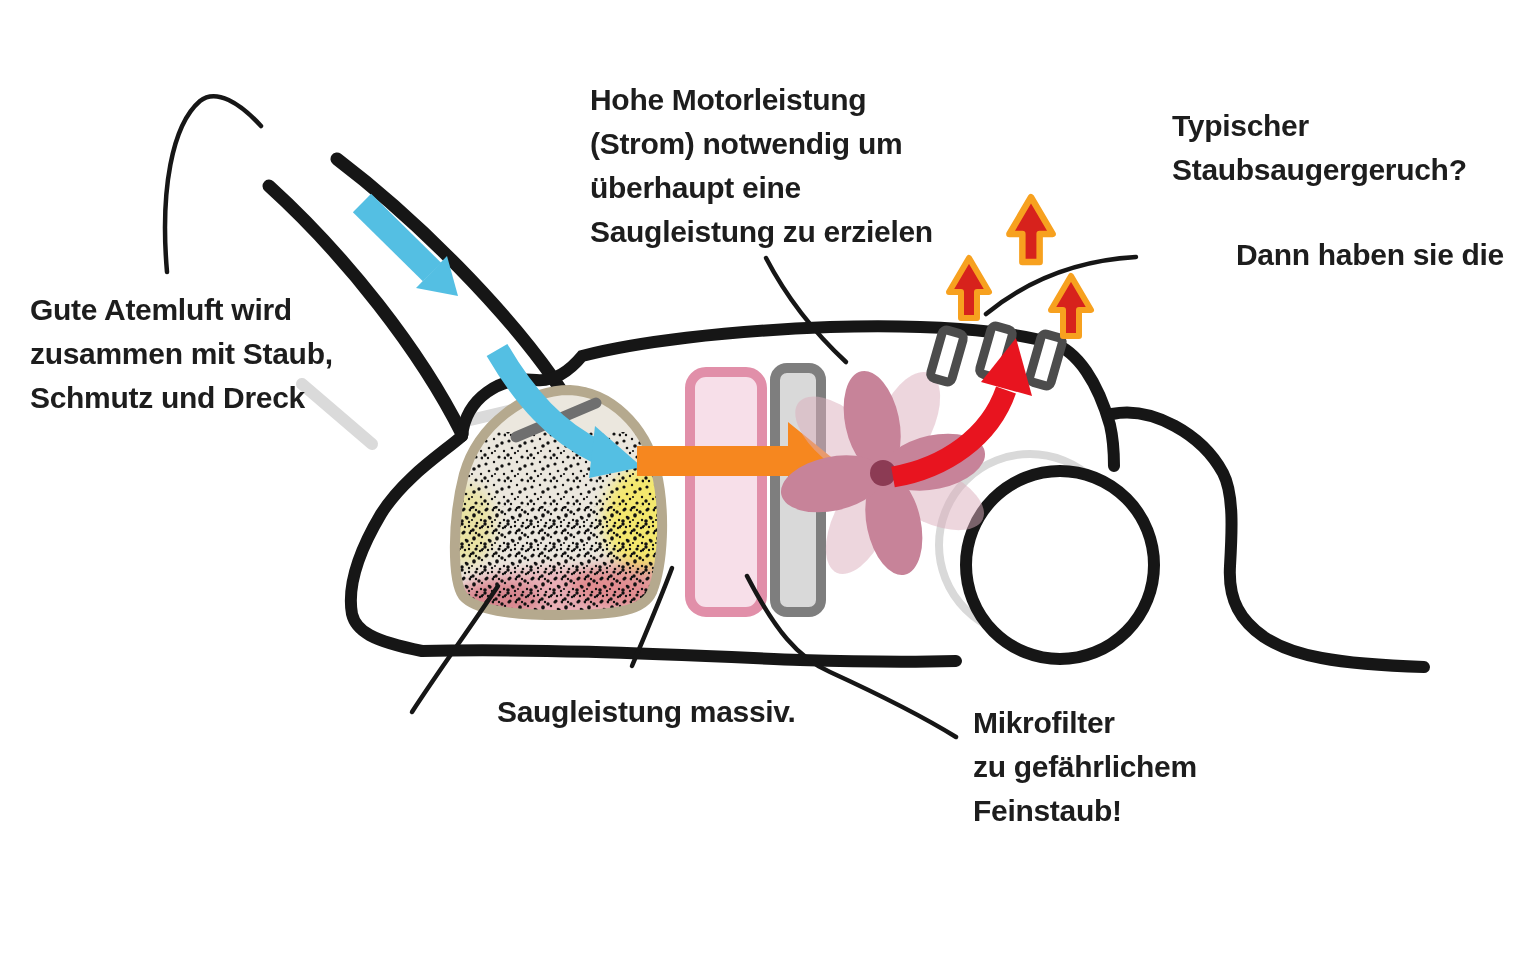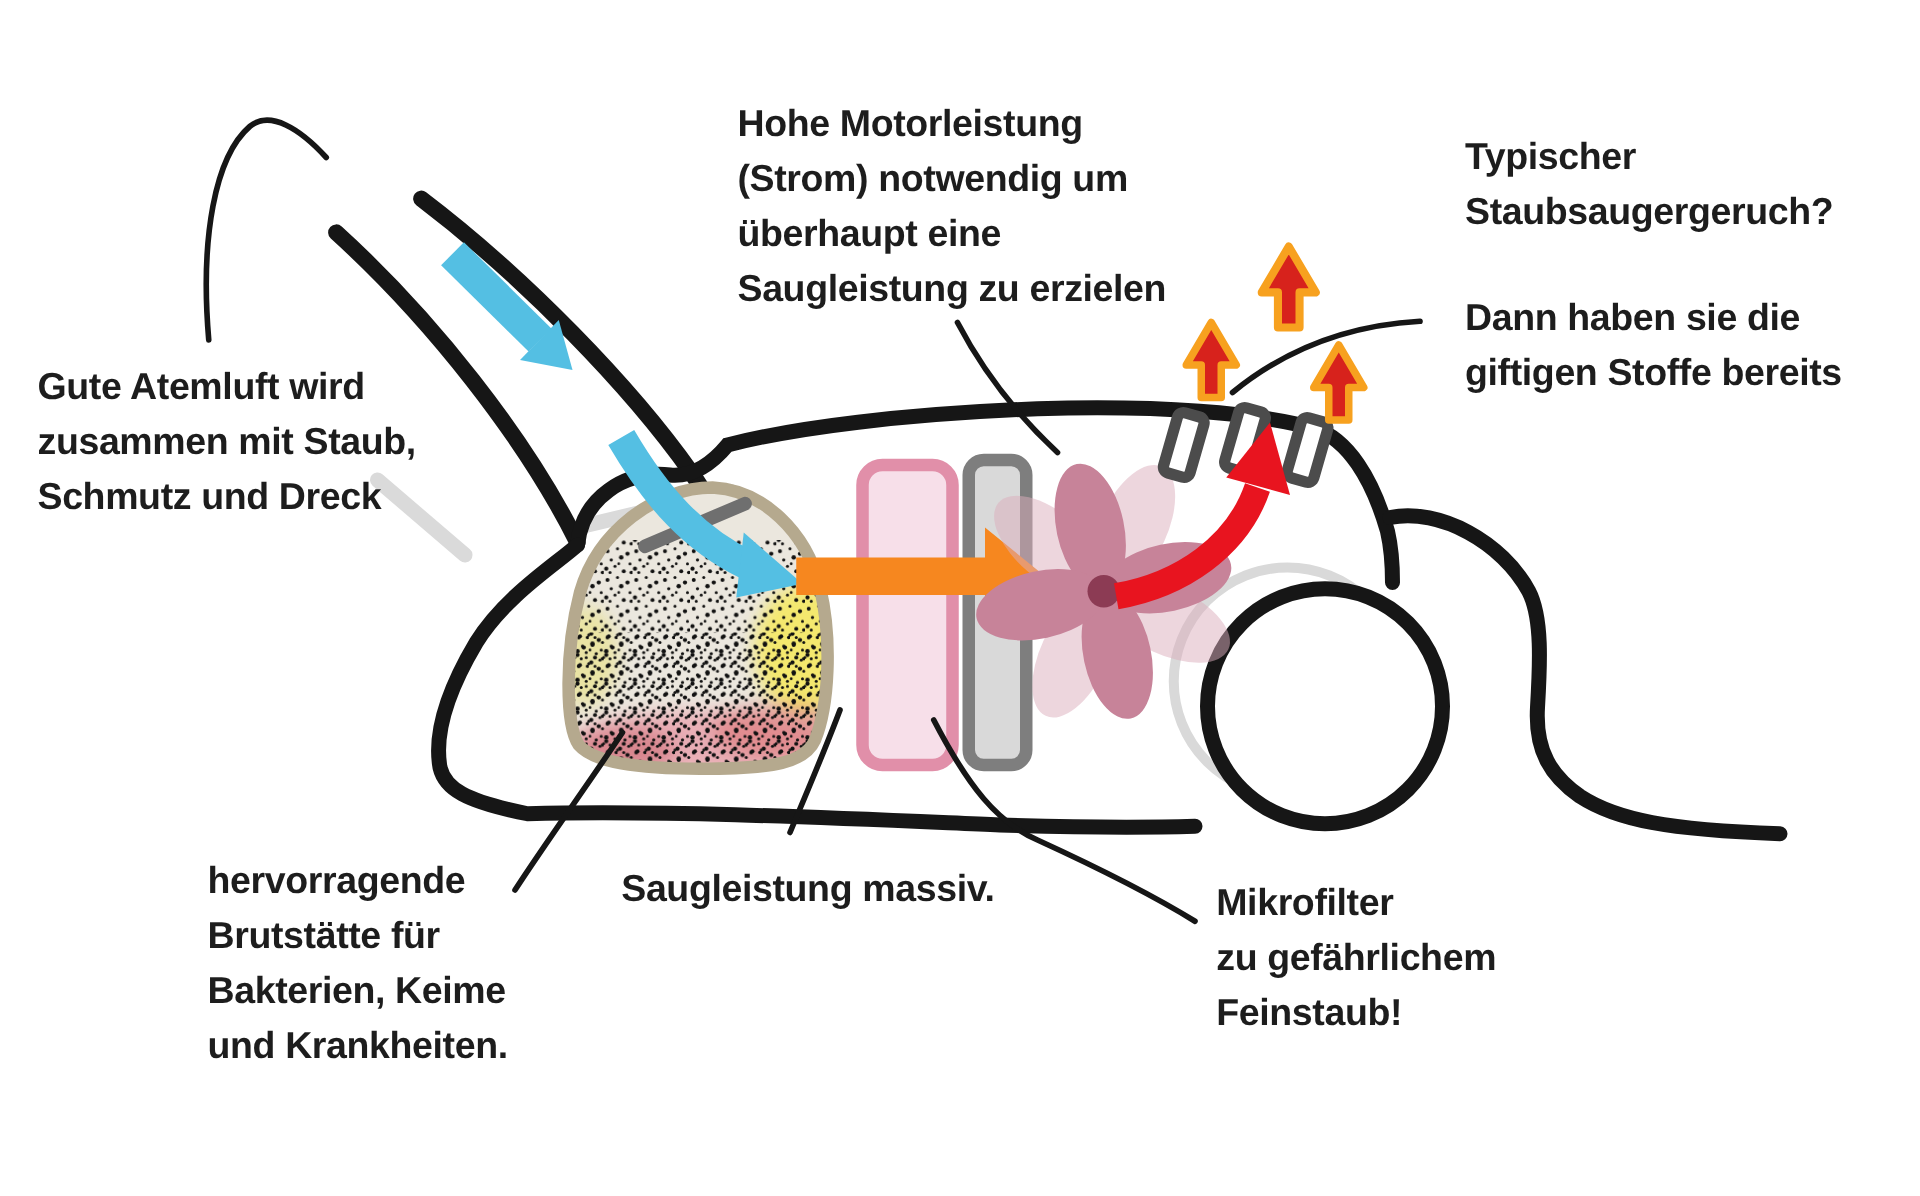--- a/index.html
+++ b/index.html
@@ -146,31 +146,24 @@
     <div>(Strom) notwendig um</div>
     <div>überhaupt eine</div>
     <div>Saugleistung zu erzielen</div>
   </div>
 
   <div class="label" style="left:1172px;top:104px">
     <div>Typischer</div>
     <div>Staubsaugergeruch?</div>
   </div>
 
-  <div class="label" style="left:1172px;top:233px">
+  <div class="label" style="left:1236px;top:233px">
     <div>Dann haben sie die</div>
-    <div>giftigen Stoffe bereits</div>
   </div>
 
-  <div class="label" style="left:166px;top:683px">
-    <div>hervorragende</div>
-    <div>Brutstätte für</div>
-    <div>Bakterien, Keime</div>
-    <div>und Krankheiten.</div>
-  </div>
 
   <div class="label" style="left:497px;top:690px">
     <div>Saugleistung massiv.</div>
   </div>
 
   <div class="label" style="left:973px;top:701px">
     <div>Mikrofilter</div>
     <div>zu gefährlichem</div>
     <div>Feinstaub!</div>
   </div>

